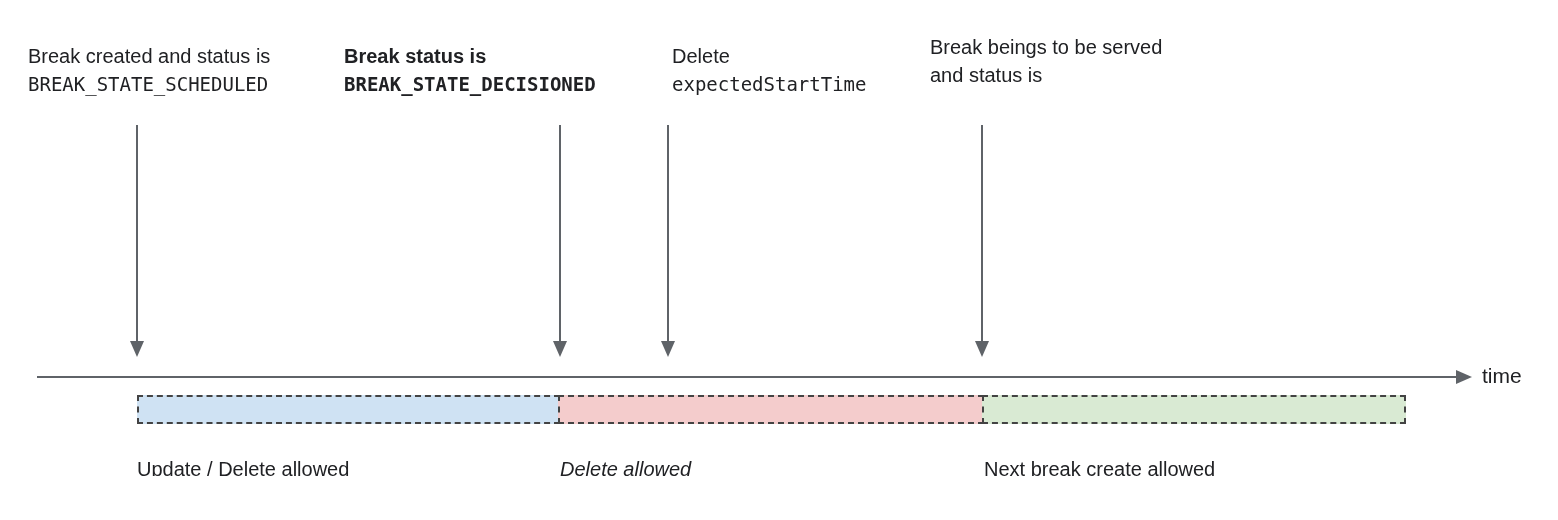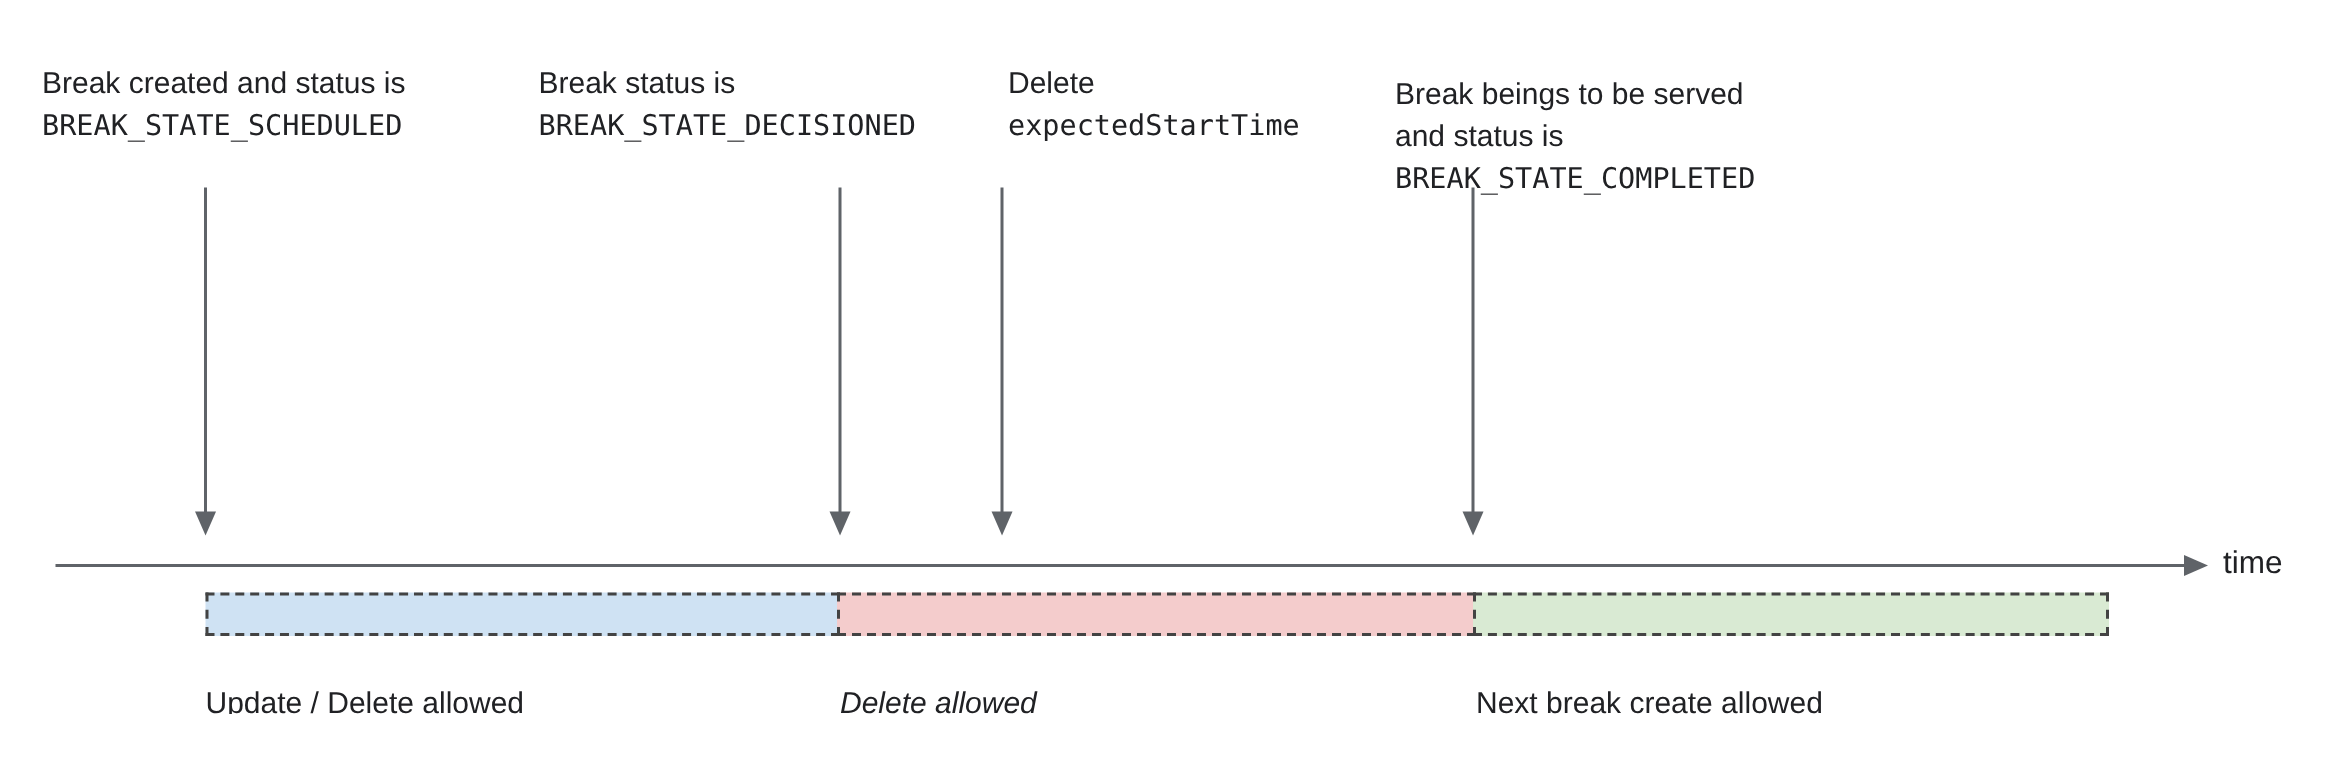--- a/index.html
+++ b/index.html
@@ -10,23 +10,23 @@
     background: #ffffff;
     font-family: "Liberation Sans", sans-serif;
     color: #202124;
     overflow: hidden;
   }
 
   
   .ann { position: absolute; line-height: 28px; font-size: 20px; white-space: nowrap; }
   .ann .code { font-family: "DejaVu Sans Mono", monospace; font-size: 19px; }
   .ann-1 { left: 28px;  top: 42px; }
-  .ann-2 { left: 359px; top: 42px; }
+  .ann-2 { left: 344px; top: 42px; font-weight: bold; }
   .ann-3 { left: 672px; top: 42px; }
-  .ann-4 { left: 930px; top: 33px; margin-top: 16px; }
+  .ann-4 { left: 930px; top: 33px; }
 
   
   .arrow { position: absolute; top: 125px; width: 0; height: 232px; }
   .arrow .shaft {
     position: absolute; left: -1px; top: 0;
     width: 2px; height: 218px; background: #5f6368;
   }
   .arrow .head {
     position: absolute; left: -7px; top: 216px;
     width: 0; height: 0;
@@ -88,21 +88,20 @@
     <div>Break status is</div>
     <div class="code">BREAK_STATE_DECISIONED</div>
   </div>
   <div class="ann ann-3">
     <div>Delete</div>
     <div class="code">expectedStartTime</div>
   </div>
   <div class="ann ann-4">
     <div>Break beings to be served</div>
     <div>and status is</div>
-    <div class="code">BREAK_STATE_COMPLETED</div>
   </div>
 
   <div class="arrow arrow-1">
     <div class="shaft"></div>
     <div class="head"></div>
   </div>
   <div class="arrow arrow-2">
     <div class="shaft"></div>
     <div class="head"></div>
   </div>

